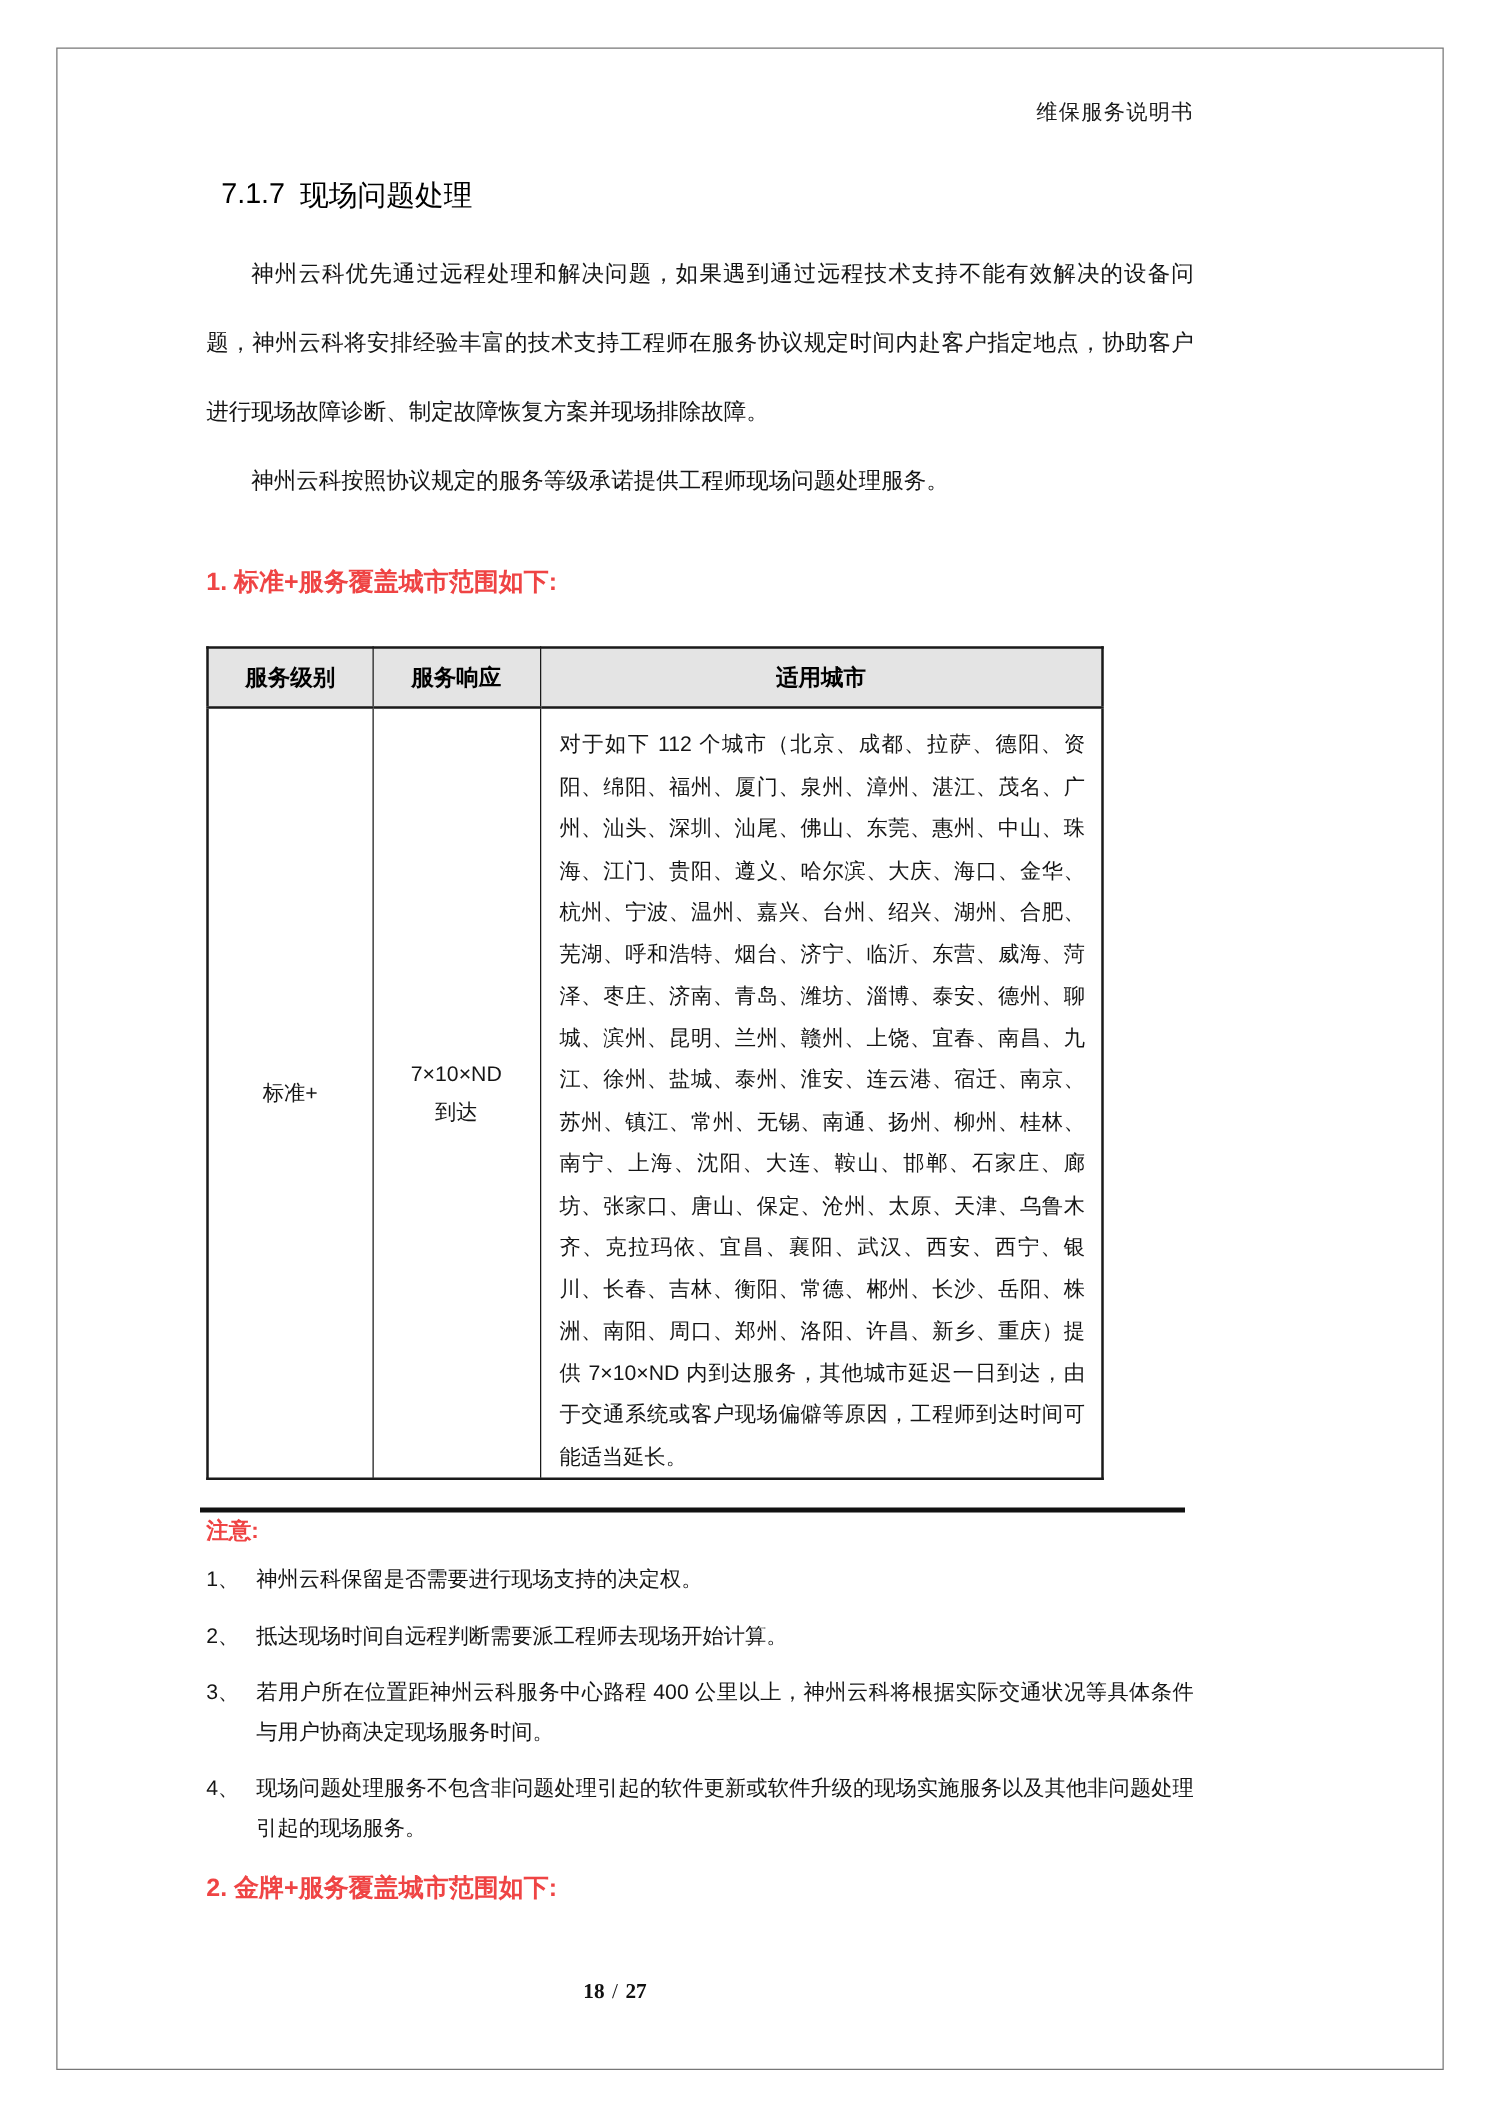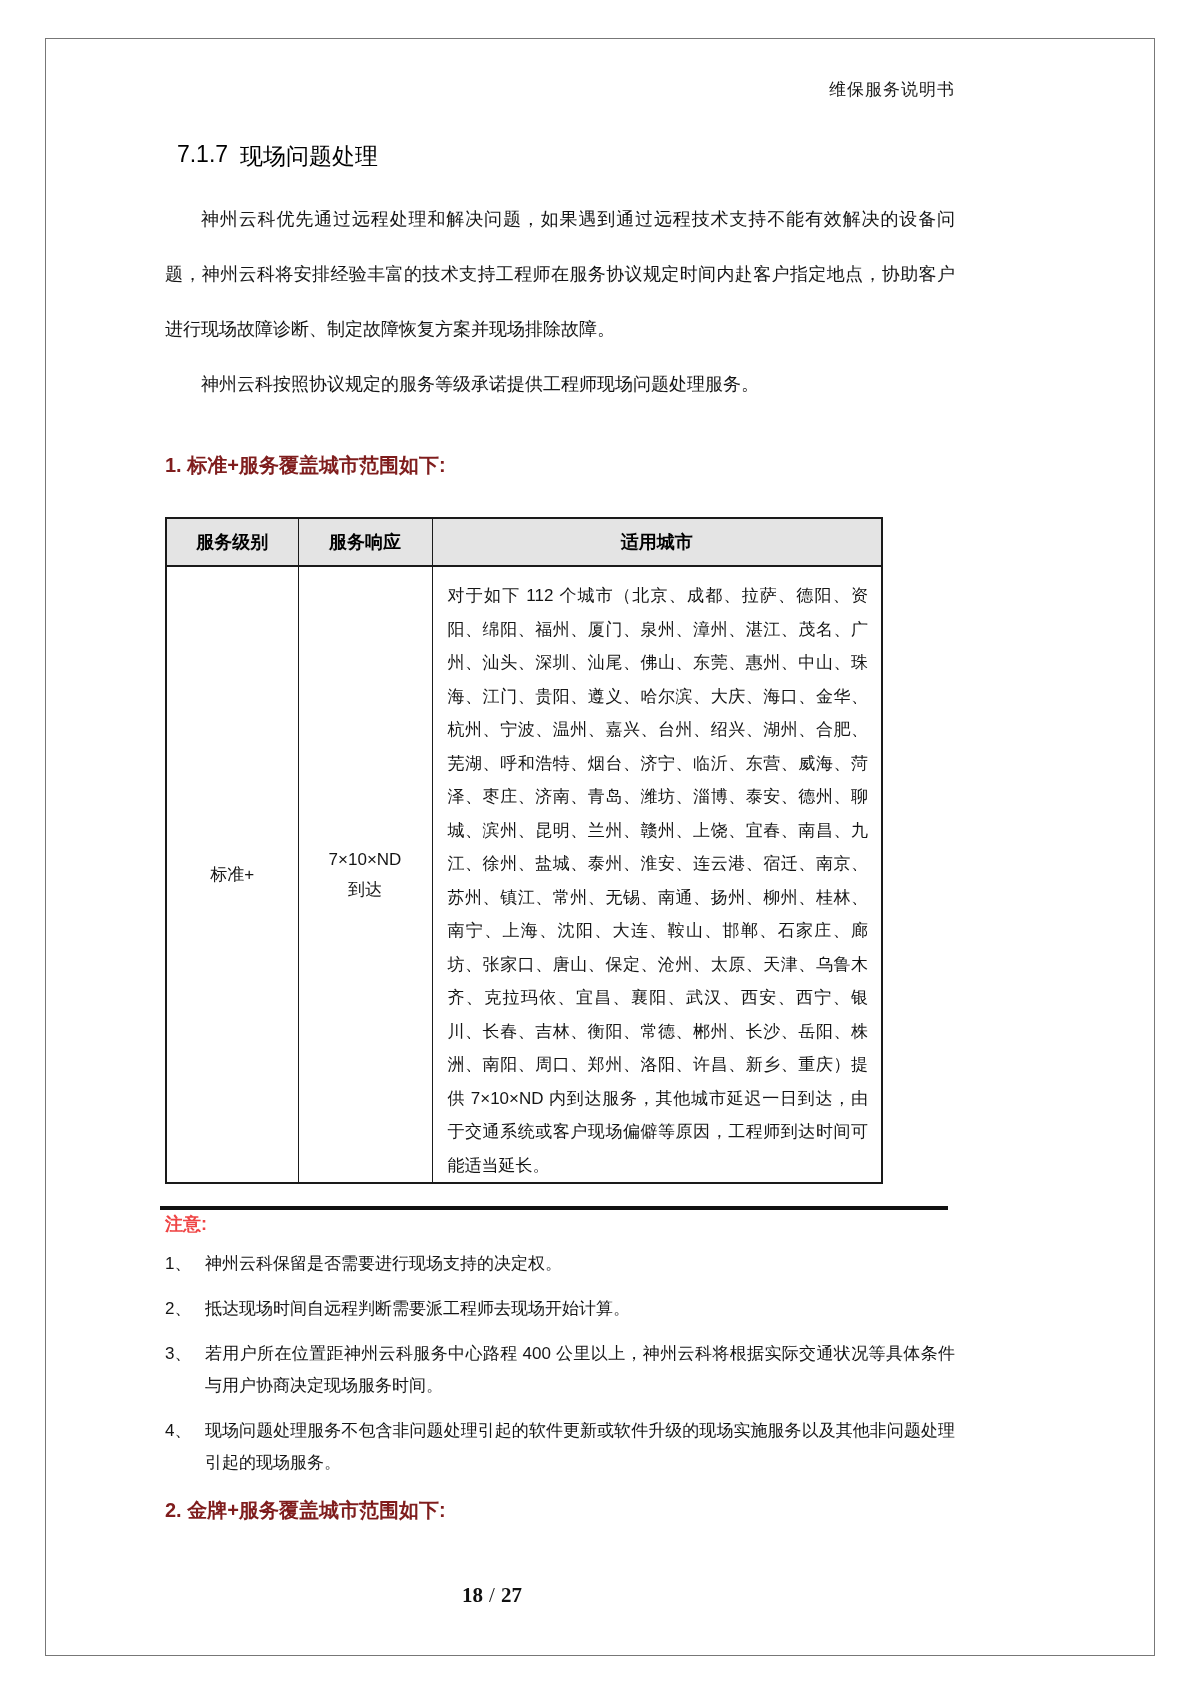--- a/index.html
+++ b/index.html
@@ -44,21 +44,21 @@
     line-height: 55px;
     text-indent: 2em;
     text-align: justify;
     color: #151515;
   }
   .body-para.single { margin-top: 0; }
   .subheading {
     margin-top: 40px;
     font-size: 20px;
     font-weight: bold;
-    color: #7f1d1d;
+    color: #ef4444;
   }
   table.service-table {
     margin-top: 38px;
     width: 718px;
     border-collapse: collapse;
     border: 2px solid #1a1a1a;
   }
   table.service-table th {
     background: #e4e4e4;
     border: 1px solid #1a1a1a;
@@ -109,21 +109,21 @@
   }
   .note-item .note-num { width: 40px; flex: 0 0 40px; }
   .note-item .note-text { flex: 1; text-align: justify; }
   .subheading-2 { margin-top: 18px; }
   .page-footer {
     position: absolute;
     top: 1583px; left: 0;
     width: 984px;
     text-align: center;
     font-family: "Liberation Serif", "DejaVu Serif", serif;
-    font-size: 21px;
+    font-size: 17px;
     color: #111;
   }
   .page-footer .num { font-weight: bold; }
   .page-footer .sep { padding: 0 6px; }
 </style>
 </head>
 <body>
 
 <div class="page-border"></div>
 

